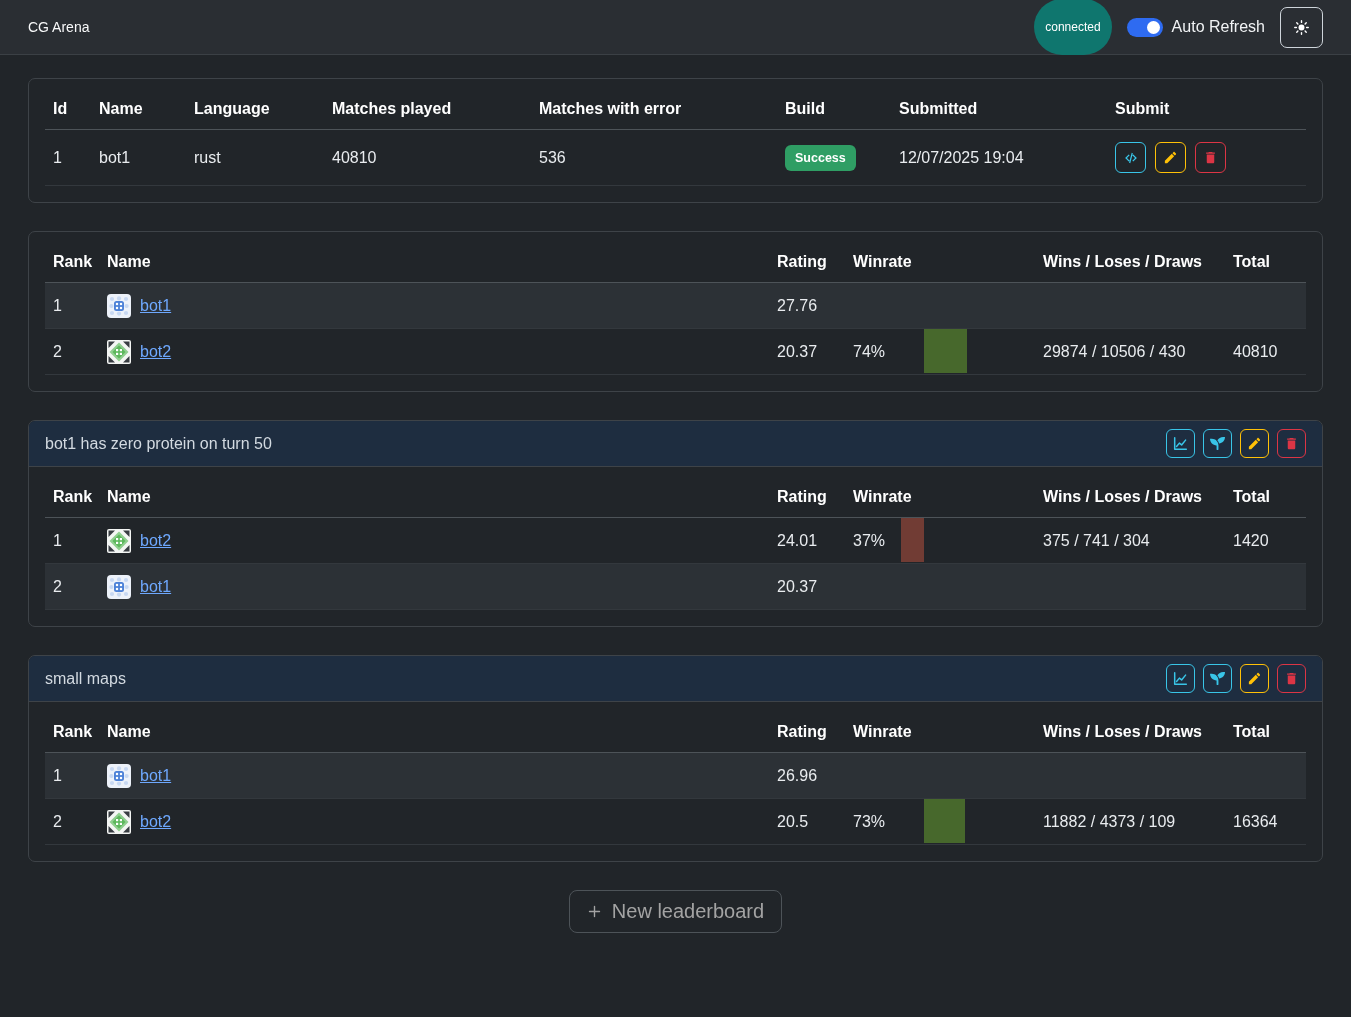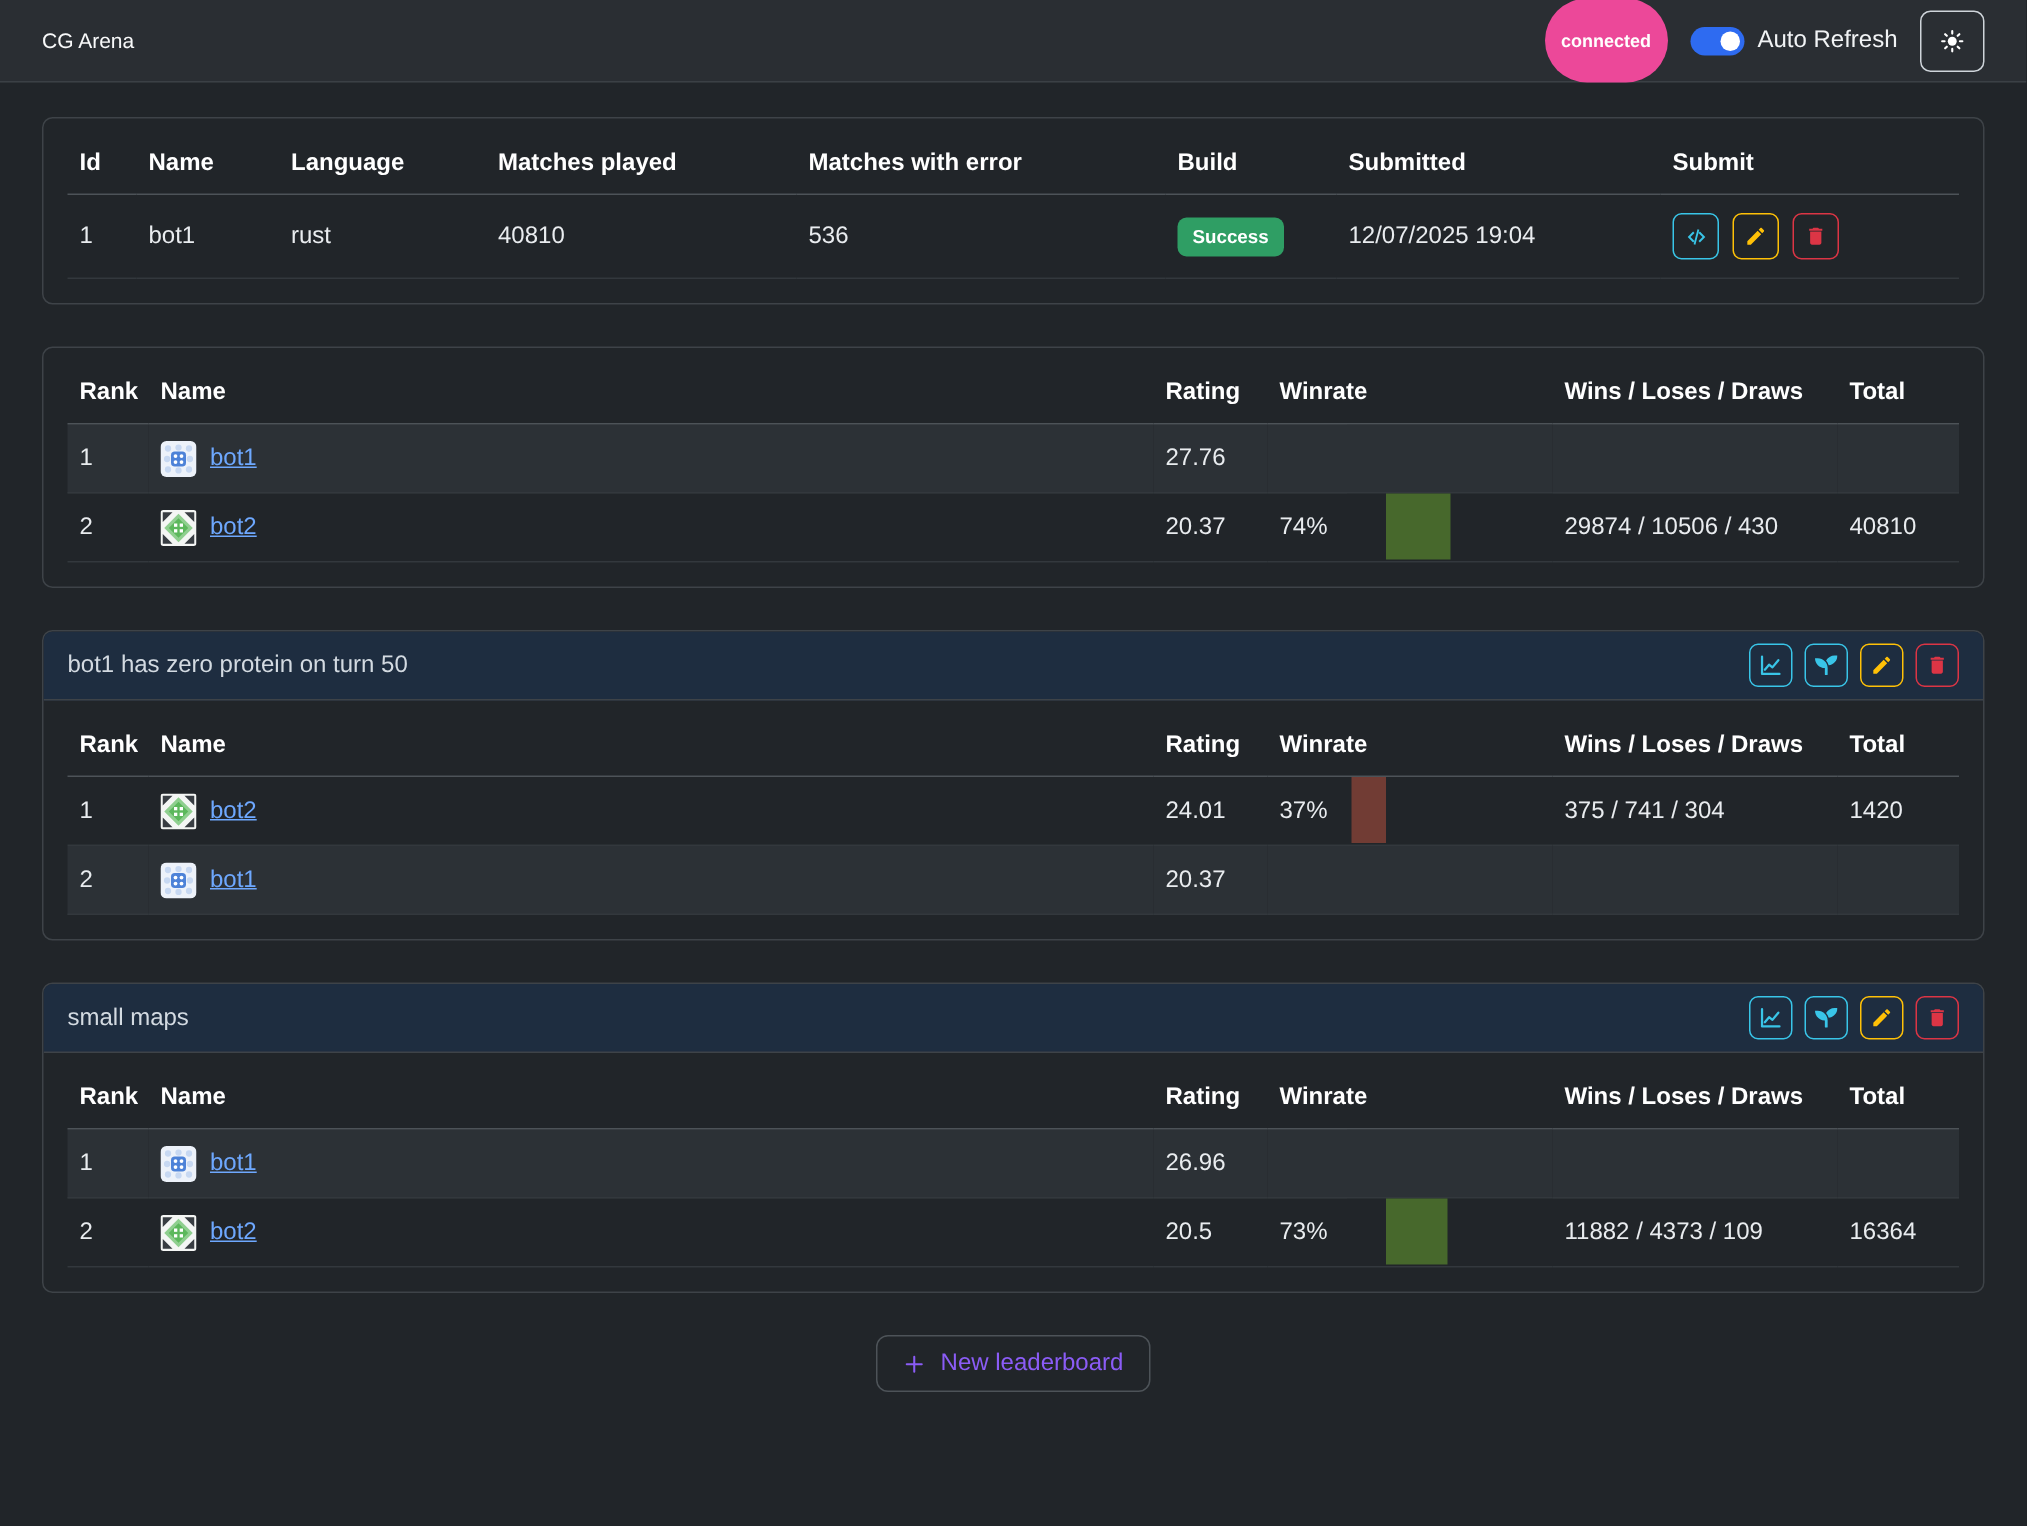--- a/index.html
+++ b/index.html
@@ -15,22 +15,22 @@
   .navbar {
     height: 55px;
     background: #2a2e33;
     border-bottom: 1px solid #3b4045;
     display: flex; align-items: center;
     padding: 0 28px;
   }
   .brand { color: #f8f9fa; font-size: 14px; }
   .nav-right { margin-left: auto; display: flex; align-items: center; gap: 15px; }
   .badge-pill {
-    background: #ec4899; color: #fff;
-    font-size: 12px; font-weight: bold;
+    background: #0f766e; color: #fff;
+    font-size: 12px; font-weight: normal;
     padding: 21px 11px; border-radius: 50rem;
   }
   .switch-wrap { display: flex; align-items: center; gap: 9px; }
   .switch {
     width: 36px; height: 19px; background: #2e6bf1;
     border-radius: 10px; position: relative; cursor: pointer; border: none;
   }
   .switch::after {
     content: ""; position: absolute; right: 3px; top: 3px;
     width: 13px; height: 13px; background: #fff; border-radius: 50%;
@@ -101,21 +101,21 @@
   .badge-status {
     display: inline-block; background: #2f9e64; color: #fff;
     font-size: 12.5px; font-weight: bold;
     padding: 6px 10px; border-radius: 6px;
   }
   
   .new-lb-wrap { display: flex; justify-content: center; padding-bottom: 18px; }
   .btn-outline {
     display: inline-flex; align-items: center; gap: 10px;
     background: transparent; border: 1px solid #4d5358; border-radius: 8px;
-    color: #8b5cf6; font-size: 16px; padding: 9px 17px; cursor: pointer;
+    color: #a3a3a3; font-size: 20px; padding: 9px 17px; cursor: pointer;
     font-family: "Liberation Sans", sans-serif;
   }
   svg { display: block; }
 </style>
 </head>
 <body>
 
 <nav class="navbar">
   <span class="brand">CG Arena</span>
   <div class="nav-right">

